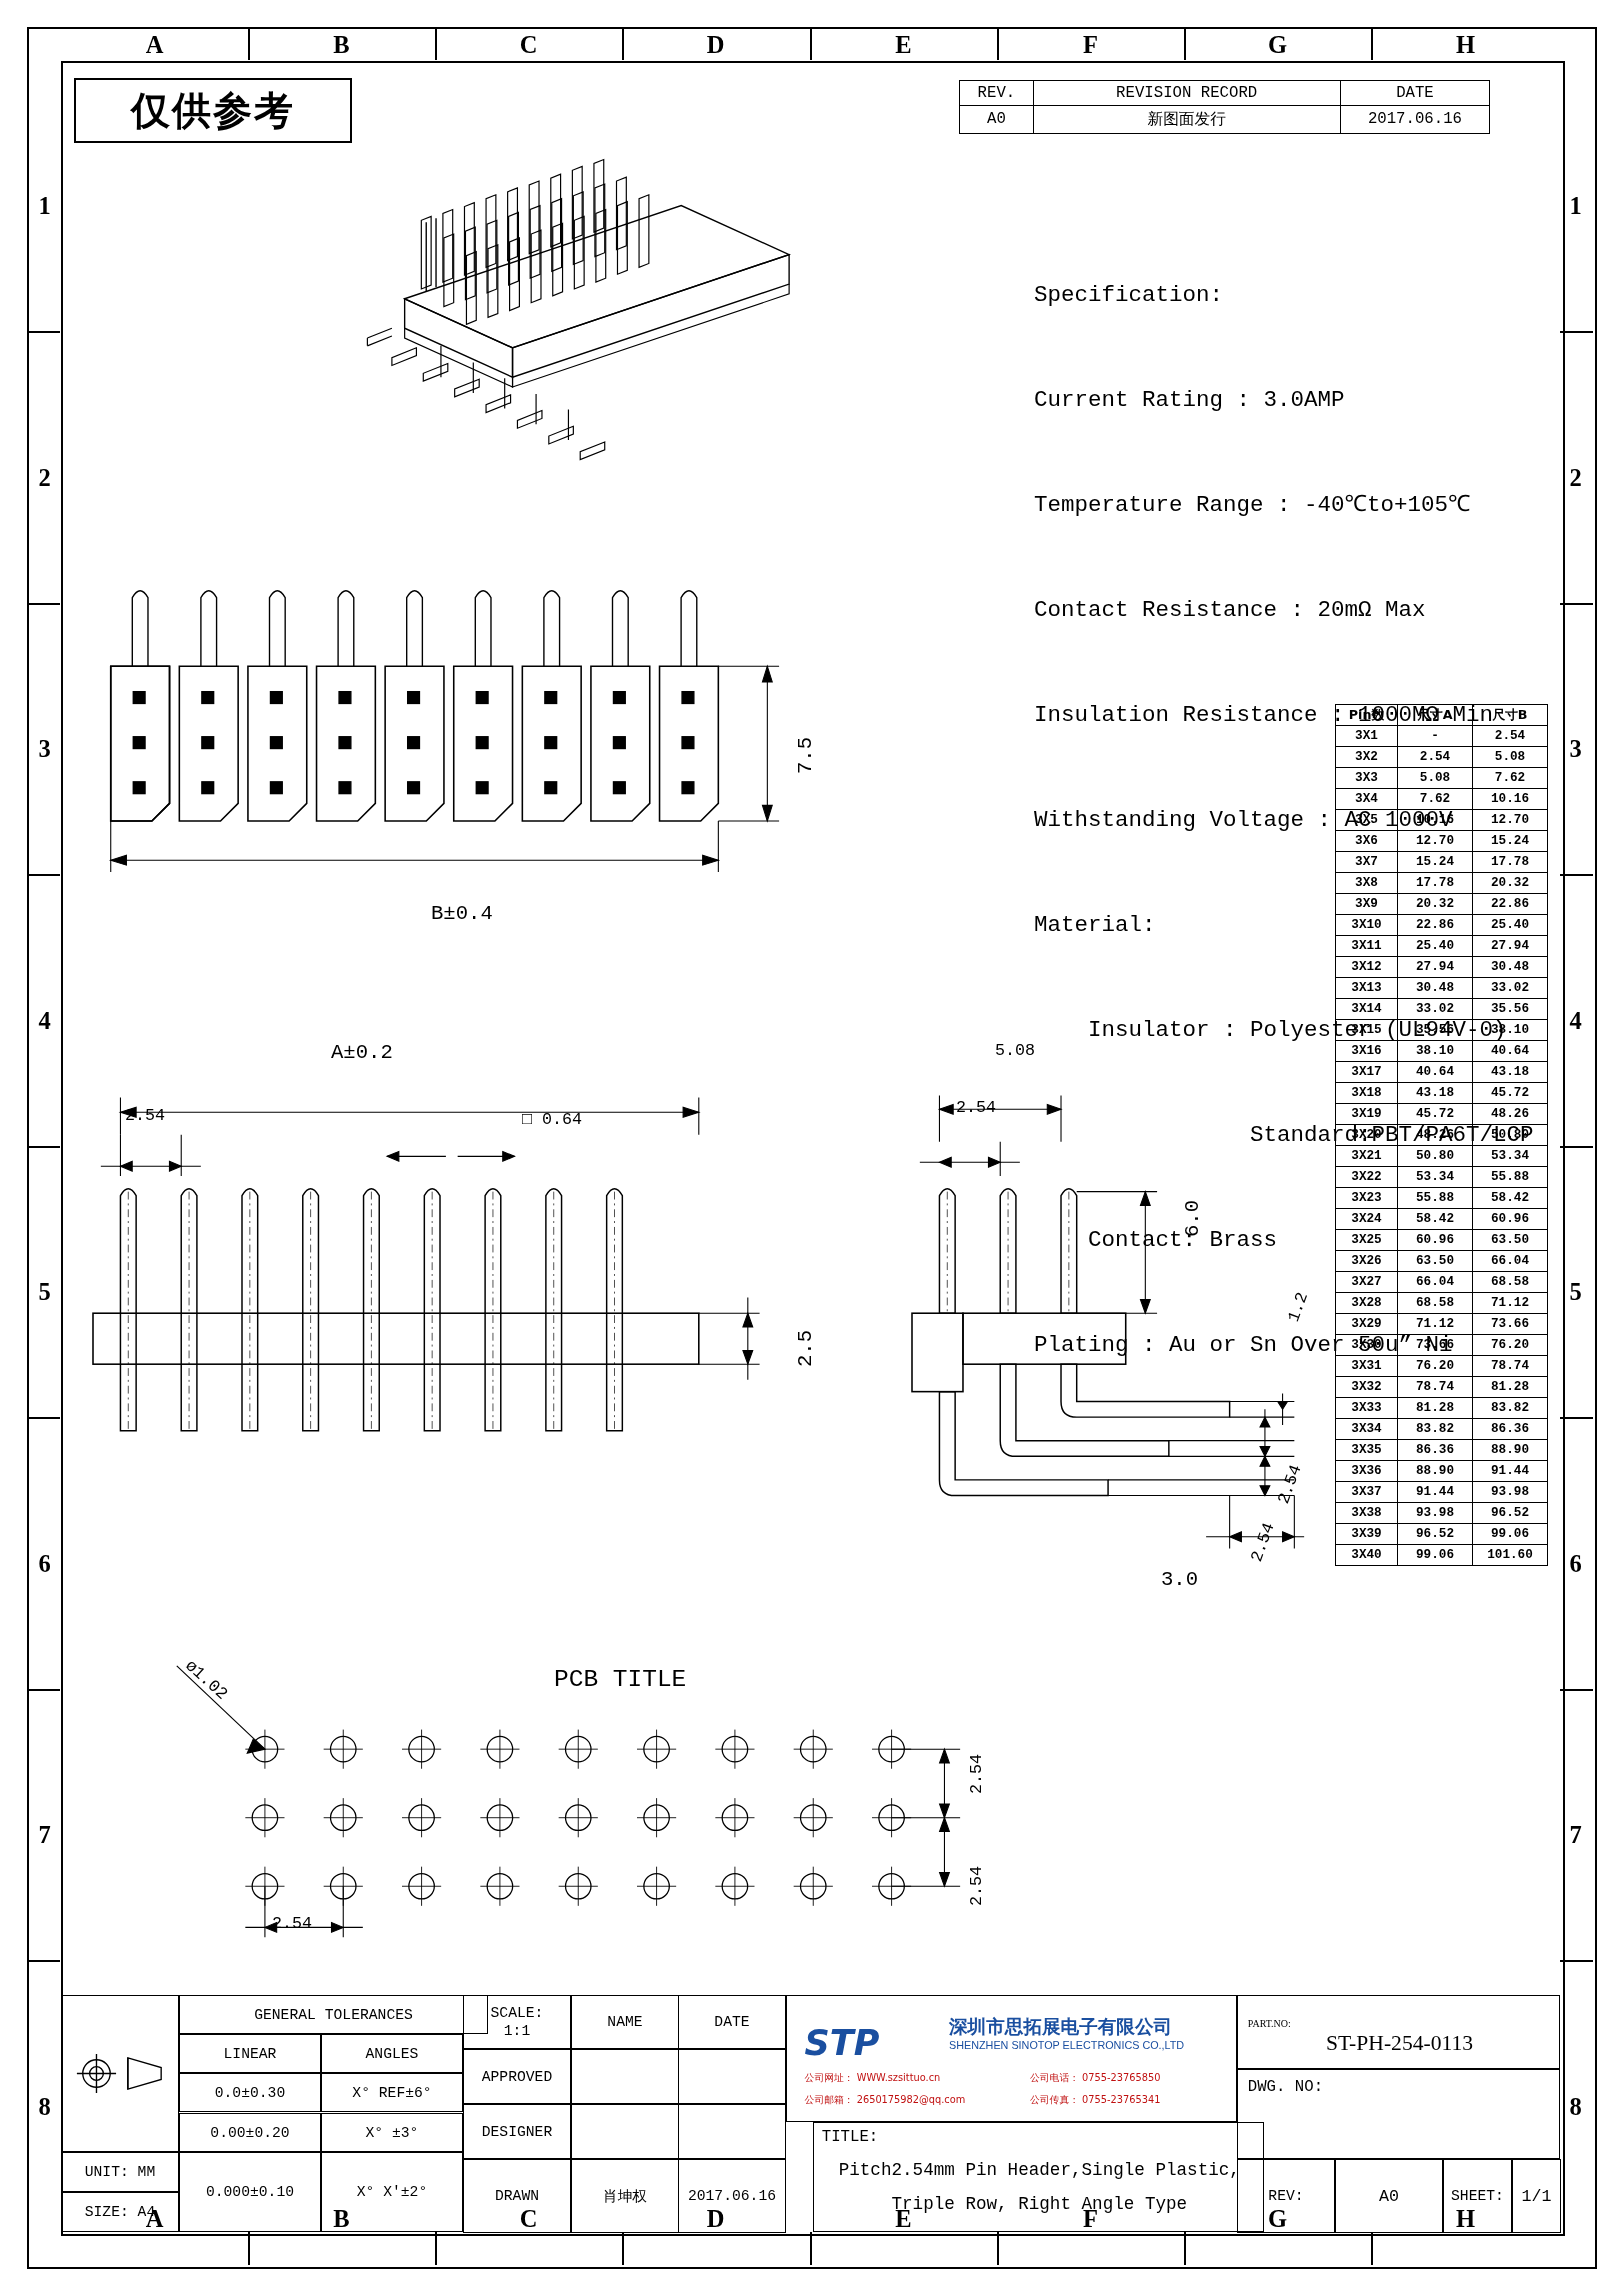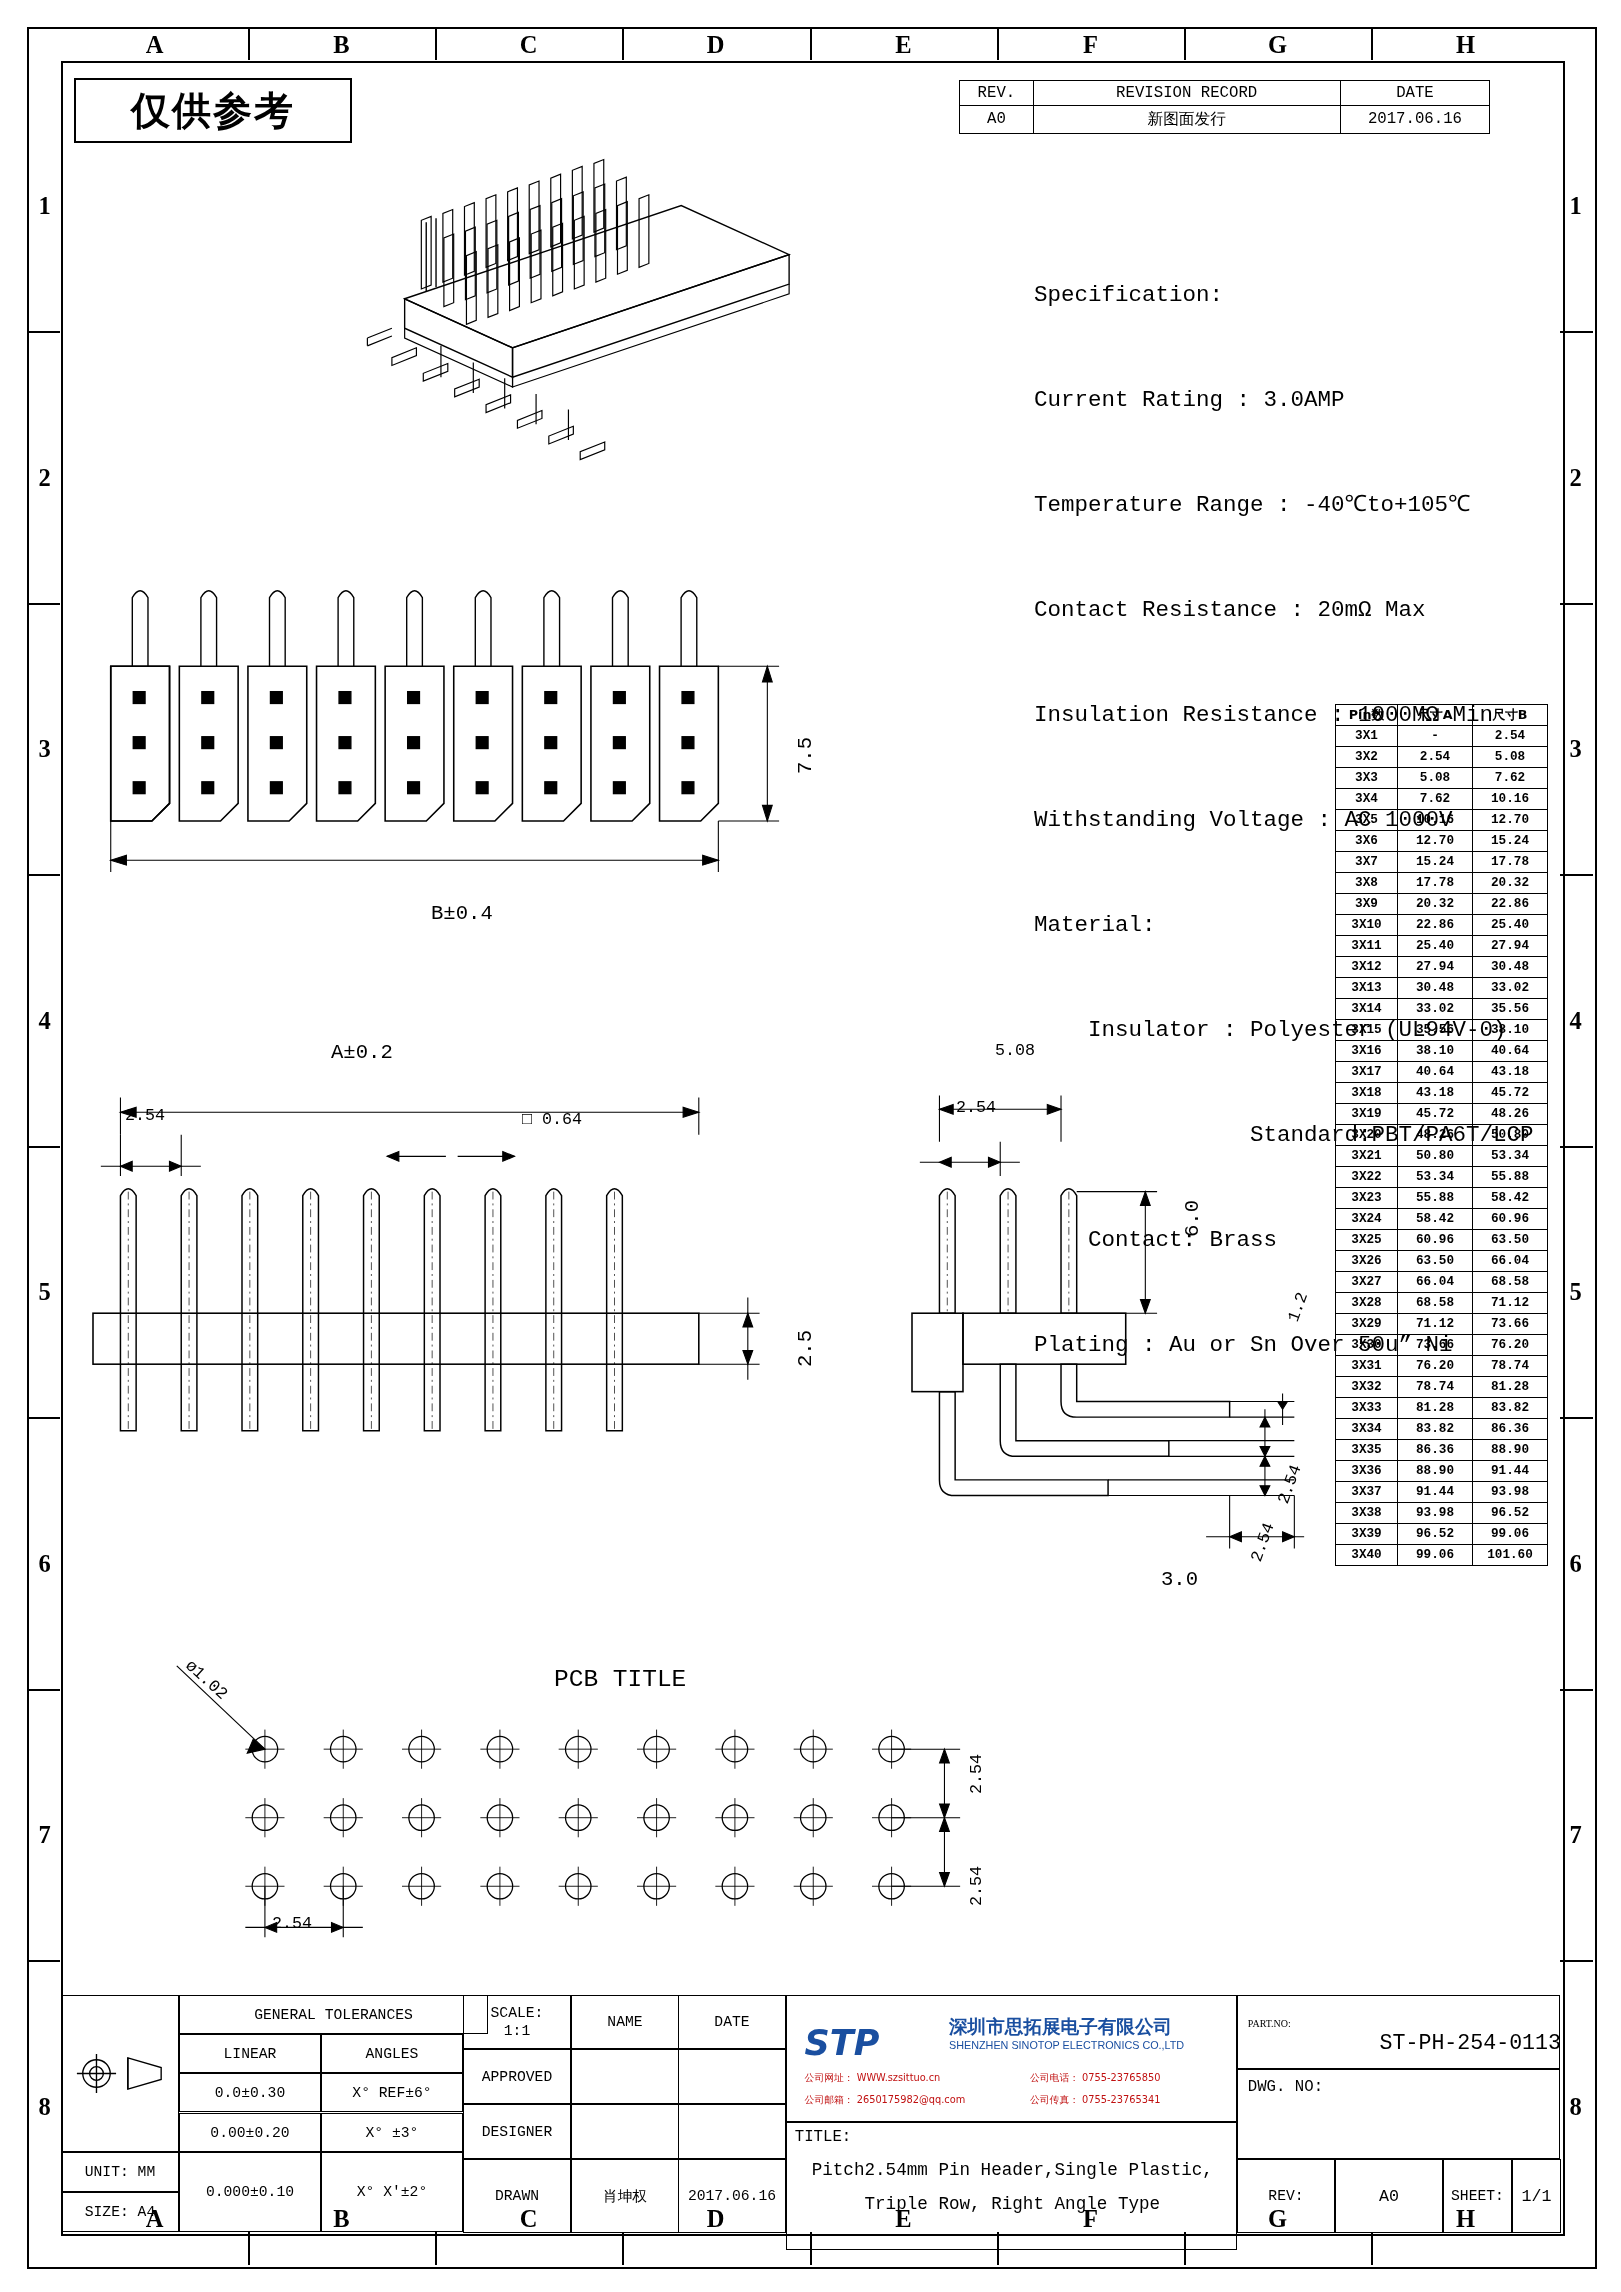--- a/index.html
+++ b/index.html
@@ -754,29 +754,29 @@
     <div class="cell" style="left:725px;top:0;width:451px;height:127px;display:block;position:absolute">
       <div class="logo" style="left:17.6px;top:27.4px;font-size:35px">STP</div>
       <div class="cn" style="position:absolute;left:162px;top:17.6px;font-size:18.6px;color:#1a4fa0;font-weight:bold">深圳市思拓展电子有限公司</div>
       <div style="position:absolute;left:162px;top:43px;font-size:10.8px;color:#1a4fa0;font-family:'Liberation Sans',sans-serif">SHENZHEN SINOTOP ELECTRONICS CO.,LTD</div>
       <div class="cn" style="position:absolute;left:17.6px;top:76px;font-size:9.8px;color:#c01010">公司网址： WWW.szsittuo.cn</div>
       <div class="cn" style="position:absolute;left:17.6px;top:98px;font-size:9.8px;color:#c01010">公司邮箱： 2650175982@qq.com</div>
       <div class="cn" style="position:absolute;left:243px;top:76px;font-size:9.8px;color:#c01010">公司电话： 0755-23765850</div>
       <div class="cn" style="position:absolute;left:243px;top:98px;font-size:9.8px;color:#c01010">公司传真： 0755-23765341</div>
     </div>
 
-    <div class="cell" style="left:725px;top:127px;width:451px;height:128px;display:block;position:absolute">
+    <div class="cell" style="left:752px;top:127px;width:451px;height:110px;display:block;position:absolute">
       <div style="position:absolute;left:7.8px;top:4.9px;font-size:15.7px;font-family:'Liberation Mono',monospace">TITLE:</div>
       <div style="position:absolute;left:7.8px;top:37px;width:435px;text-align:center;font-size:17.6px;font-family:'Liberation Mono',monospace">Pitch2.54mm Pin Header,Single Plastic,</div>
       <div style="position:absolute;left:7.8px;top:71px;width:435px;text-align:center;font-size:17.6px;font-family:'Liberation Mono',monospace">Triple Row, Right Angle Type</div>
     </div>
 
     <div class="cell" style="left:1176px;top:0;width:323px;height:74px;display:block;position:absolute">
       <div style="position:absolute;left:9.8px;top:22px;font-size:10px;font-family:Liberation Serif, serif">PART.NO:</div>
-      <div style="position:absolute;left:0;top:35px;width:323px;text-align:right;font-size:21.6px;font-family:Liberation Mono, monospace">ST-PH-254-0113</div>
+      <div style="position:absolute;left:0;top:35px;width:323px;text-align:center;font-size:21.6px;font-family:Liberation Serif, serif">ST-PH-254-0113</div>
     </div>
     <div class="cell" style="left:1176px;top:74px;width:323px;height:90px;display:block;position:absolute">
       <div style="position:absolute;left:9.8px;top:7.8px;font-size:15.7px;font-family:'Liberation Mono',monospace">DWG. NO:</div>
       <div style="position:absolute;left:118px;top:7.8px;font-size:15.7px;font-family:'Liberation Mono',monospace"></div>
     </div>
     <div class="cell sm" style="left:1176px;top:164px;width:98px;height:74px">REV:</div>
     <div class="cell md" style="left:1274px;top:164px;width:108px;height:74px">A0</div>
     <div class="cell sm" style="left:1382px;top:164px;width:69px;height:74px">SHEET:</div>
     <div class="cell md" style="left:1451px;top:164px;width:49px;height:74px">1/1</div>
   </div>

